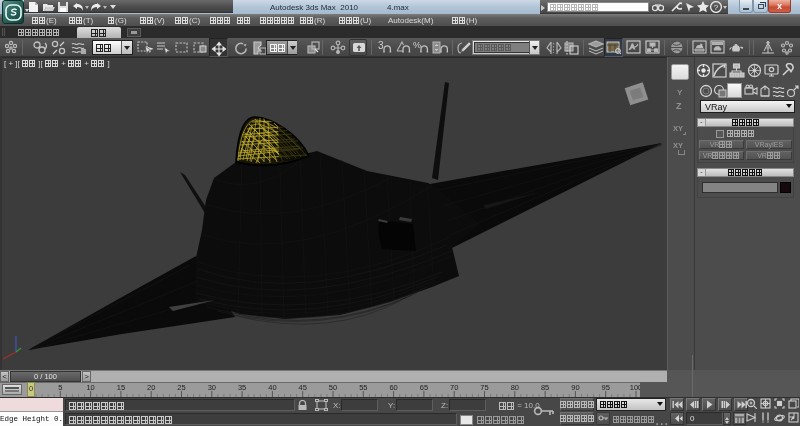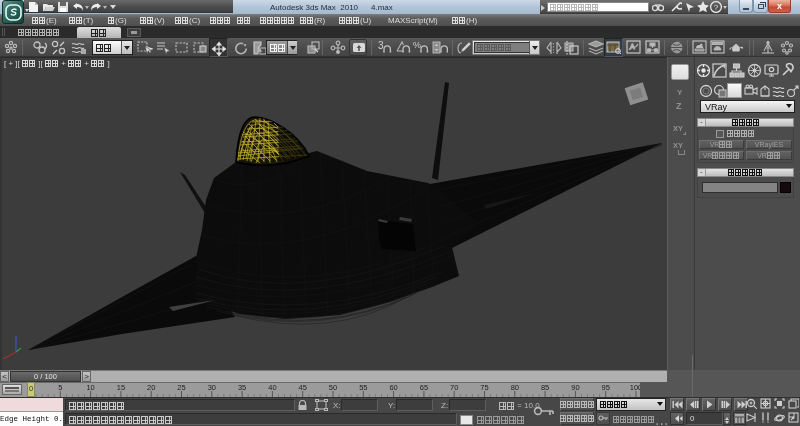--- a/index.html
+++ b/index.html
@@ -34,21 +34,21 @@
     <path d="M5 1L1 4l4 3V5c3 0 5 1 6 4 0-5-2-7-6-7z" fill="#ececec"></path>
   </svg>
 <svg class="a" style="left:90px;top:2px" width="12" height="10" viewBox="0 0 12 10">
     <path d="M7 1l4 3-4 3V5C4 5 2 6 1 9c0-5 2-7 6-7z" fill="#ececec"></path>
   </svg>
 
 <div class="a" style="left:85px;top:6px;width:0;height:0;border:2px solid transparent;border-top:3px solid #bbb"></div>
 <div class="a" style="left:103px;top:6px;width:0;height:0;border:2px solid transparent;border-top:3px solid #bbb"></div>
 <div class="a" style="left:110px;top:5px;width:0;height:0;border:3px solid transparent;border-top:4px solid #ddd"></div>
 <div class="a" style="left:270px;top:2.5px;font-size:8px;color:#1c2a38">Autodesk 3ds Max&nbsp; 2010</div>
-<div class="a" style="left:371px;top:2.5px;font-size:8px;color:#1c2a38">4.max</div>
+<div class="a" style="left:387px;top:2.5px;font-size:8px;color:#1c2a38">4.max</div>
 <div class="a" style="left:540px;top:0;width:188px;height:14px;background:linear-gradient(#6e6e6e,#505050 60%,#474747);border-bottom:1px solid #3a3a3a"></div>
 <div class="a" style="left:541px;top:3px;width:0;height:0;border:3px solid transparent;border-left:4px solid #ccc;margin-top:2px"></div>
 <div class="a fx" style="left:547px;top:2px;width:102px;height:10px;background:#fdfdfd;border:1px solid #888;color:#b5b5b5;padding-left:2px">
     <i class="k k6"></i>
     <i class="k k6"></i>
     <i class="k k6"></i>
     <i class="k k6"></i>
     <i class="k k6"></i>
     <i class="k k6"></i>
     <i class="k k6"></i>
@@ -97,21 +97,21 @@
   </div>
 <div class="a fx" style="left:260px;top:15px;height:10px;color:#dcdcdc;font-size:8px">
     <i class="k k6"></i>
     <i class="k k6"></i>
     <i class="k k6"></i>
     <i class="k k6"></i>
     <i class="k k6"></i>
   </div>
 <div class="a fx" style="left:300px;top:15px;height:10px;color:#dcdcdc;font-size:8px"><i class="k k6"></i><i class="k k6"></i>(R)</div>
 <div class="a fx" style="left:339px;top:15px;height:10px;color:#dcdcdc;font-size:8px"><i class="k k6"></i><i class="k k6"></i><i class="k k6"></i>(U)</div>
-<div class="a fx" style="left:388px;top:15px;height:10px;color:#dcdcdc;font-size:8px">MAXScript(M)</div>
+<div class="a fx" style="left:388px;top:15px;height:10px;color:#dcdcdc;font-size:8px">Autodesk(M)</div>
 <div class="a fx" style="left:452px;top:15px;height:10px;color:#dcdcdc;font-size:8px"><i class="k k6"></i><i class="k k6"></i>(H)</div>
 <div class="a" style="left:2px;top:0;width:22px;height:24px;background:linear-gradient(135deg,#63968e,#2e6b63 40%,#123f39);border:1px solid #0c2f2a;border-radius:3px">
 <svg class="a" style="left:2px;top:3px" width="17" height="17" viewBox="0 0 17 17">
       <rect x="1" y="1" width="15" height="15" rx="5" fill="none" stroke="#eafaf6" stroke-width="1.6"></rect>
       <path d="M11.5 6.2c-.6-1-2.2-1.4-3.5-.9-1.5.5-1.8 1.9-.4 2.4l2.3.7c1.4.5 1.1 1.9-.4 2.4-1.3.4-2.9 0-3.5-1" fill="none" stroke="#eafaf6" stroke-width="1.4"></path>
     </svg>
   </div>
 <div class="a" style="left:25px;top:9px;width:0;height:0;border:2px solid transparent;border-top:3px solid #ddd"></div>
 <div class="a" style="left:0;top:26px;width:800px;height:12px;background:#2b2b2b"></div>
 <div class="a" style="left:2px;top:28px;width:3px;height:8px;border-left:1px solid #555;border-right:1px solid #555"></div>

